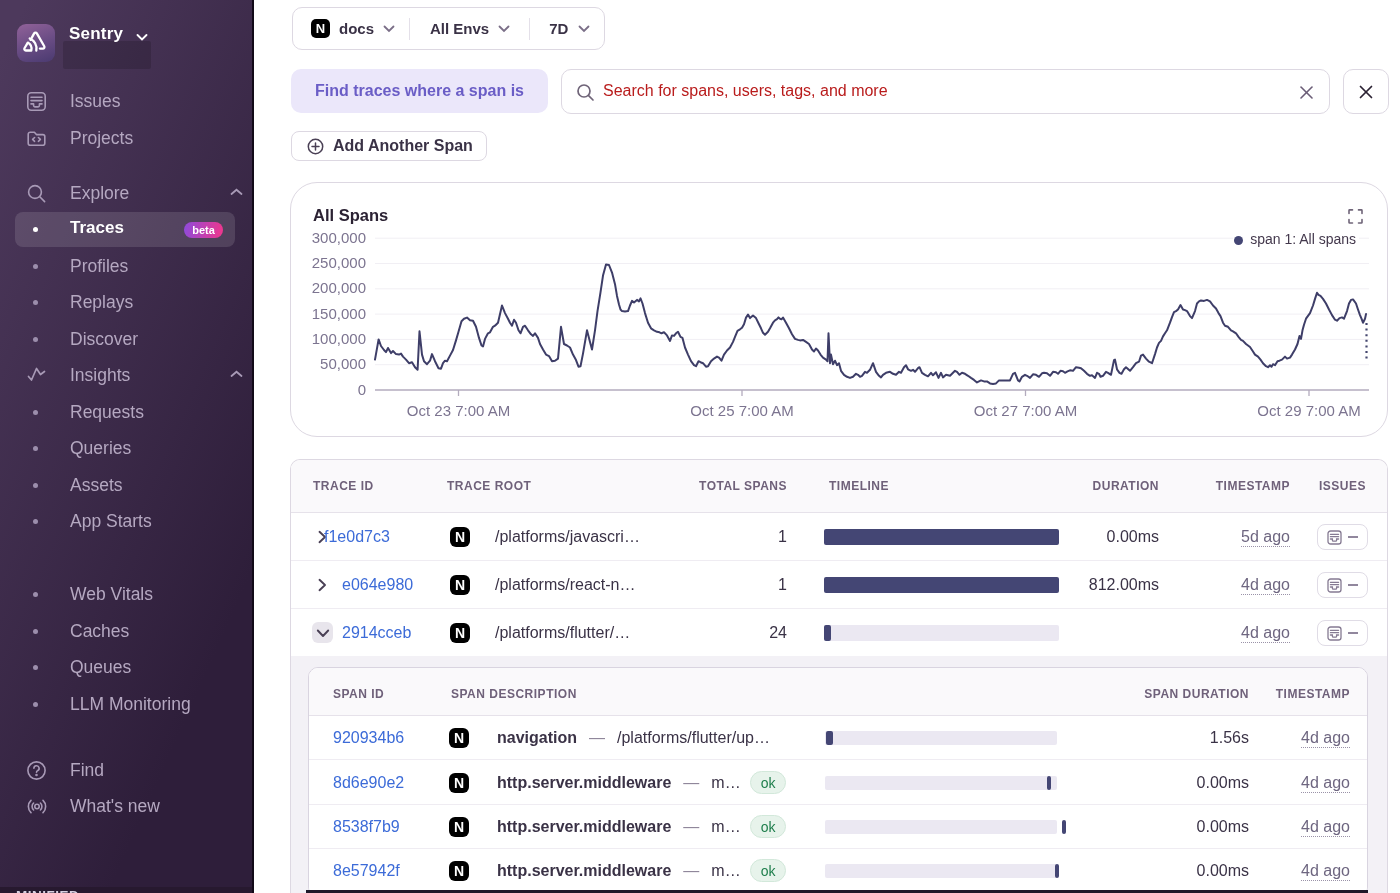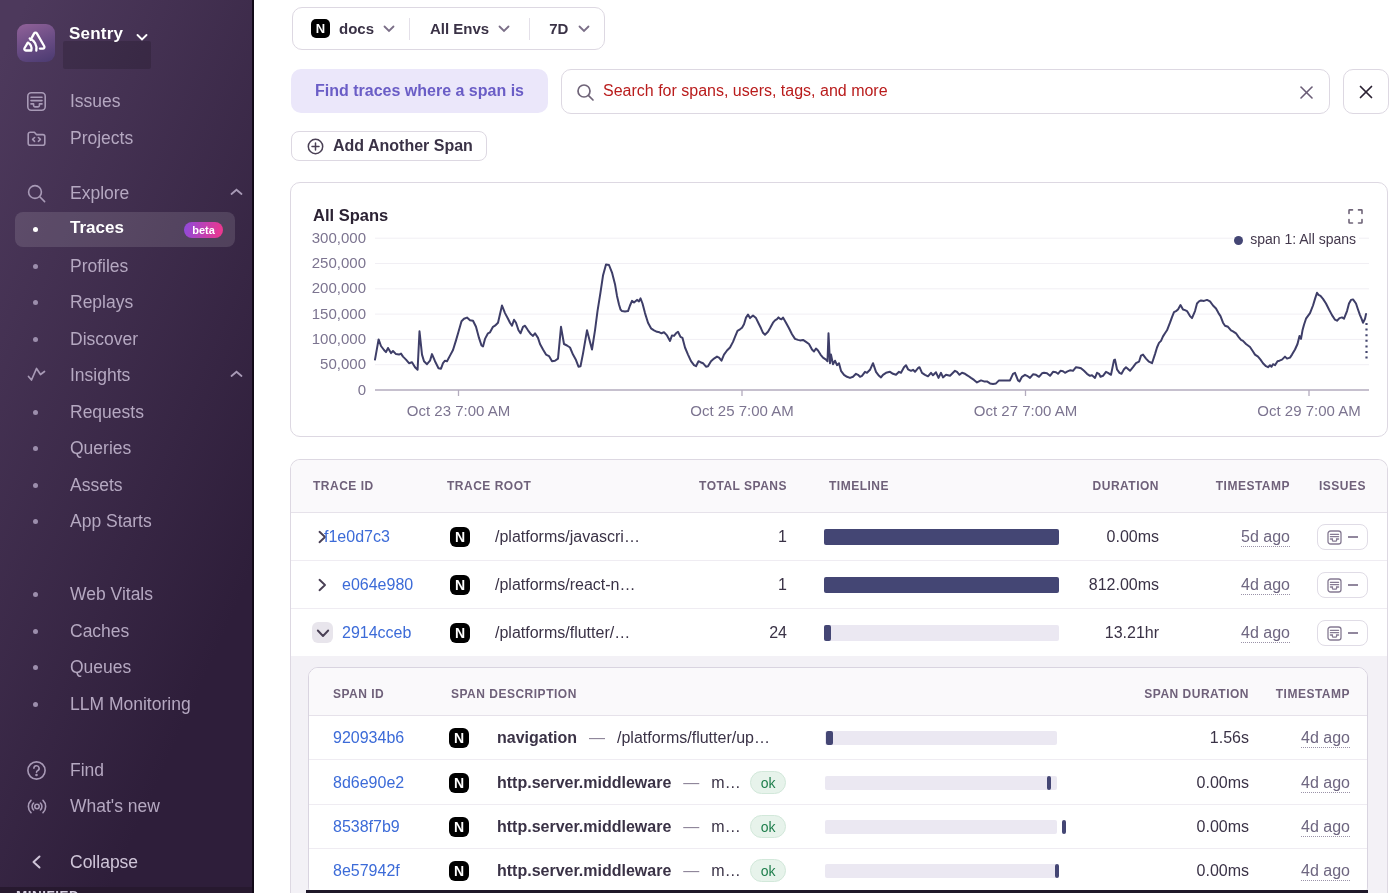--- a/index.html
+++ b/index.html
@@ -32,21 +32,21 @@
 .vdiv { width:1px; height:22px; background:#e4e0e9; }
 #findpill { position:absolute; left:291px; top:69px; width:257px; height:44px;
   background:#ebe7fa; border-radius:10px; color:#6a5dc6; font-weight:bold; font-size:16px;
   display:flex; align-items:center; justify-content:center; }
 #search { left:561px; top:69px; width:769px; height:45px; display:flex; align-items:center; }
 #search .ph { color:#b91c1c; font-size:16px; position:absolute; left:41px; top:12px; }
 #closebtn { left:1343px; top:69px; width:46px; height:45px; display:flex; align-items:center; justify-content:center; }
 #addspan { left:291px; top:131px; width:196px; height:30px; border-radius:8px;
   display:flex; align-items:center; font-weight:bold; font-size:16px; color:#3a3246; }
 
-#chart { left:290px; top:182px; width:1098px; height:255px; }
+#chart { left:290px; top:182px; width:1098px; height:255px;border-radius:27px; }
 #charttitle { position:absolute; left:22px; top:23px; font-size:16.5px; font-weight:bold; color:#2b2233; }
 #legend { position:absolute; right:28px; top:48px; font-size:14px; color:#43384c; background:#fff; padding:0 3px 0 1px; z-index:3; }
 #legend b { display:inline-block; width:9px; height:9px; border-radius:50%; background:#444674;
   margin-right:7px; vertical-align:-0.5px; }
 
 #table { left:290px; top:459px; width:1098px; height:434px; border-radius:10px 10px 0 0;
   border-bottom:none; overflow:hidden; }
 .thead { position:absolute; left:0; width:1096px; height:53px; background:#faf9fb;
   border-bottom:1px solid #e6e2ea; }
 .hlbl { position:absolute; top:19px; font-size:12px; font-weight:bold; color:#6f617a;
@@ -186,26 +186,20 @@
     <div class="nav-item" style="top:789.5px;">
       <svg width="22" height="21" viewBox="0 0 22 21" fill="none" stroke="#a89ab6" stroke-width="1.6" stroke-linecap="round" stroke-linejoin="round">
         <circle cx="11" cy="10.5" r="2.2"></circle>
         <path d="M7.6,14 a4.8,4.8 0 0 1 0,-7"></path>
         <path d="M14.4,7 a4.8,4.8 0 0 1 0,7"></path>
         <path d="M5,16.6 a8.4,8.4 0 0 1 0,-12.2"></path>
         <path d="M17,4.4 a8.4,8.4 0 0 1 0,12.2"></path>
       </svg>
       <span class="lbl">What's new</span>
     </div>
-    <div class="nav-item" style="top:845px;">
-      <svg style="left:30px" width="14" height="16" viewBox="0 0 14 16" fill="none" stroke="#cfc5d8" stroke-width="2" stroke-linecap="round" stroke-linejoin="round">
-        <path d="M9.5,2.5 L3.5,8 L9.5,13.5"></path>
-      </svg>
-      <span class="lbl" style="color:#cfc5d8;">Collapse</span>
-    </div>
     <div class="abs" style="left:0;top:887px;width:252px;height:6px;overflow:hidden;background:#27192f;">
       <span style="position:absolute;left:16px;top:1px;color:#d6cfe0;font-weight:bold;font-size:13.5px;letter-spacing:0.5px;">MINIFIED</span>
     </div>
   </div>
 <div id="pagefilter" class="card">
     <div class="seg" style="margin-left:18px;gap:9px;">
       <span class="nicon">N</span>
       <span>docs</span>
       <svg width="12" height="8" viewBox="0 0 12 8" fill="none" stroke="#7a6e87" stroke-width="1.8" stroke-linecap="round">
         <path d="M1.5,1.5 L6,6 L10.5,1.5"></path>
@@ -363,21 +357,20 @@
         </svg>
       </span>
       <span class="cell link" style="left:51px;">2914cceb</span>
       <span class="cell" style="left:159px;">
         <span class="nicon" style="width:20px;height:20px;line-height:20px;font-size:14px;border-radius:6px;">N</span>
       </span>
       <span class="cell" style="left:204px;">/platforms/flutter/…</span>
       <span class="cell r" style="left:402px;width:94px;">24</span>
       <span class="track" style="left:533px;width:235px;"></span>
       <span class="bar" style="left:533px;width:7px;"></span>
-      <span class="cell r" style="left:740px;width:128px;">13.21hr</span>
       <span class="cell r" style="left:905px;width:94px;">
         <span class="ago">4d ago</span>
       </span>
       <span class="chip">
         <svg width="15" height="15" viewBox="0 0 15 15" fill="none" stroke="#857a92" stroke-width="1.3" stroke-linecap="round">
           <rect x="1" y="1" width="13" height="13" rx="2.6"></rect>
           <line x1="3.4" y1="4.3" x2="11.6" y2="4.3"></line>
           <line x1="3.4" y1="6.7" x2="11.6" y2="6.7"></line>
           <path d="M3.4,9 h2 v1.2 a1,1 0 0 0 1,1 h2.2 a1,1 0 0 0 1,-1 V9 h2"></path>
         </svg>

